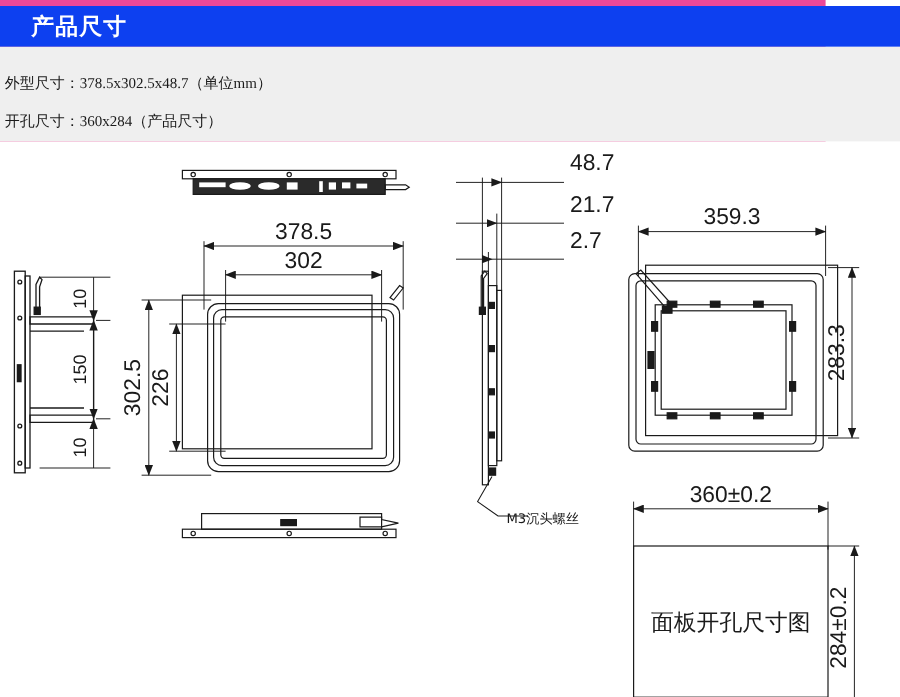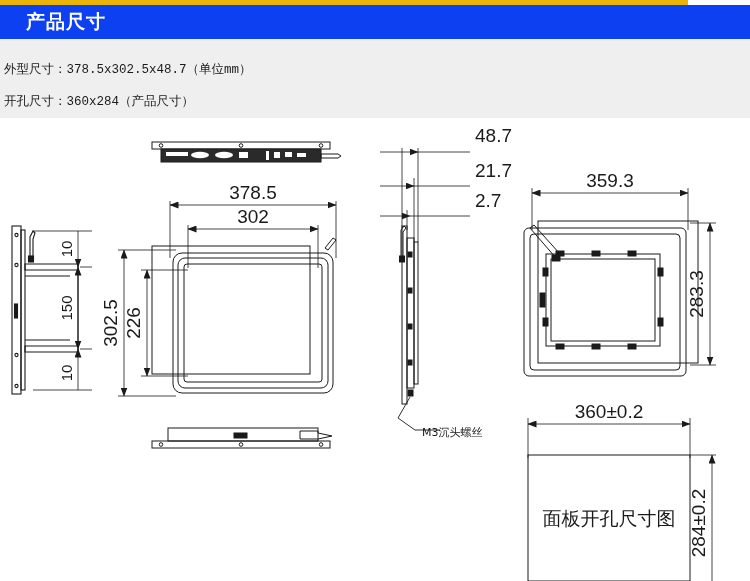--- a/index.html
+++ b/index.html
@@ -11,21 +11,21 @@
     width: 750px;
     height: 581px;
     font-family: "Liberation Sans", "DejaVu Sans", sans-serif;
     overflow: hidden;
     position: relative;
   }
   #page {
     position: relative;
     width: 688px;
     height: 581px;
-    background: #eab308;
+    background: #ec4899;
   }
 
   
   .header-bar {
     position: absolute;
     left: 0;
     top: 5px;
     width: 750px;
     height: 34px;
     background: #0d40f0;
@@ -49,21 +49,21 @@
     width: 750px;
     height: 79px;
     background: #efefef;
   }
   .spec-line {
     position: absolute;
     left: 4px;
     font-size: 12.5px;
     color: #1a1a1a;
     white-space: nowrap;
-    font-family: Liberation Mono, monospace;
+    font-family: Liberation Serif, serif;
   }
   .spec-line-1 { top: 22px; }
   .spec-line-2 { top: 54px; }
 
   
   .drawing-area {
     position: absolute;
     left: 0;
     top: 118px;
     width: 750px;

